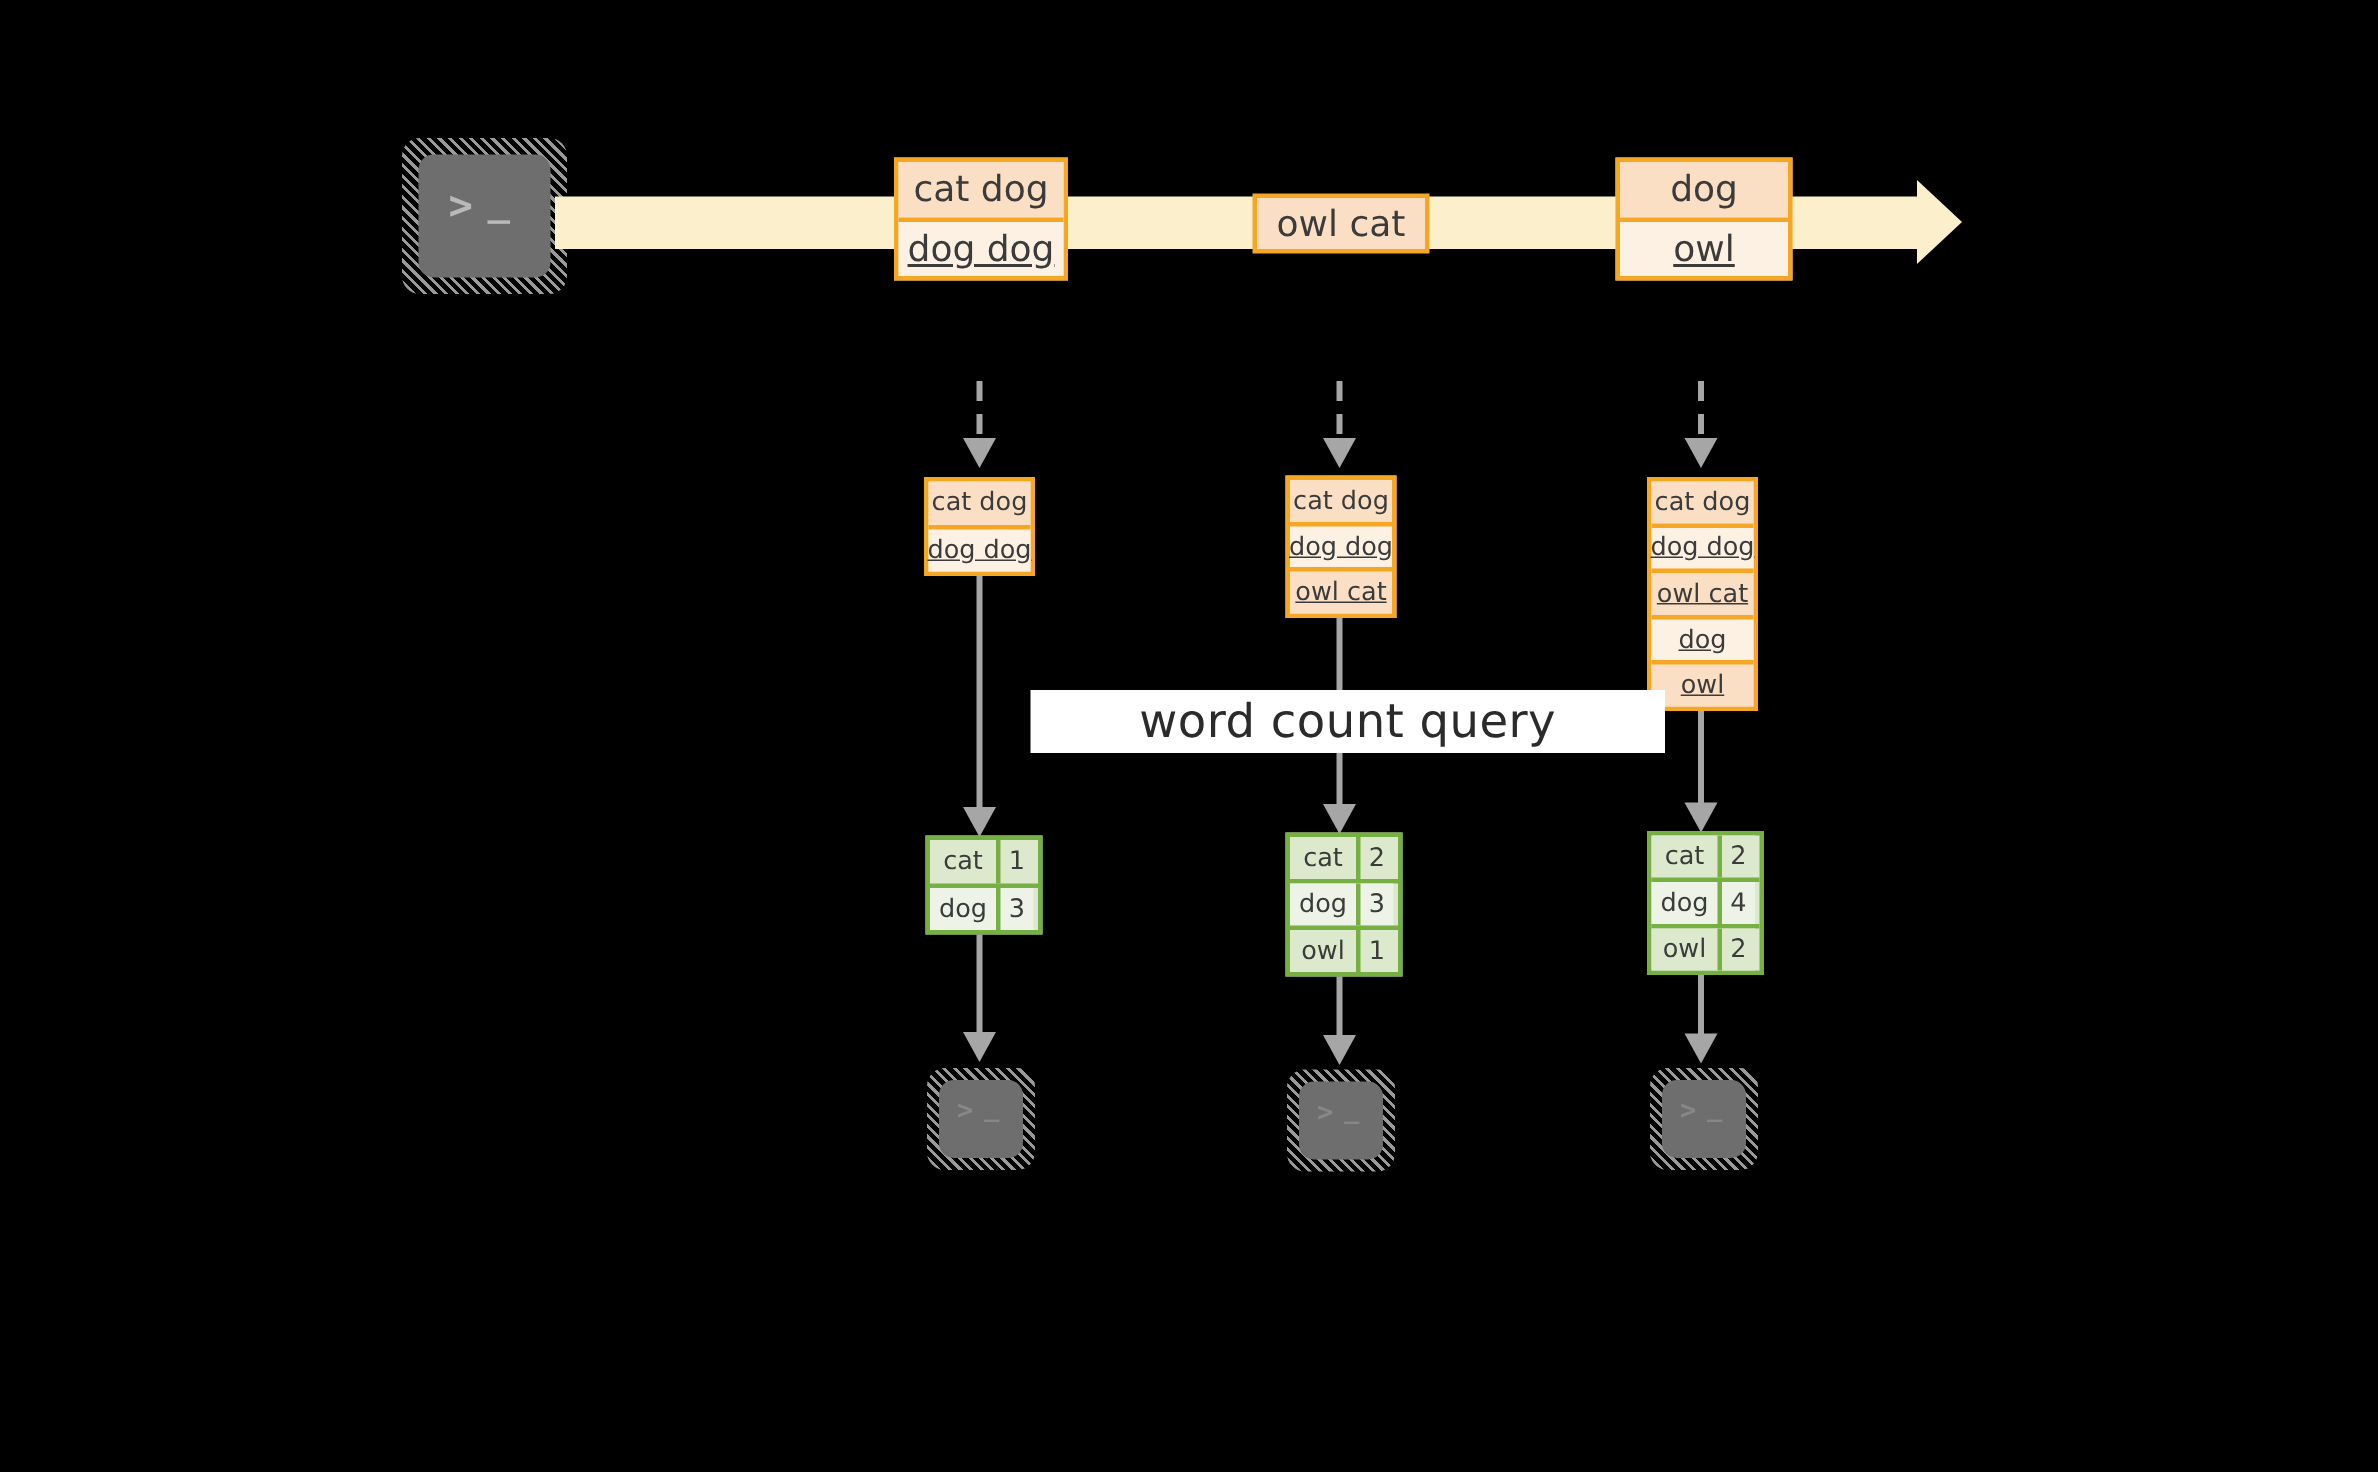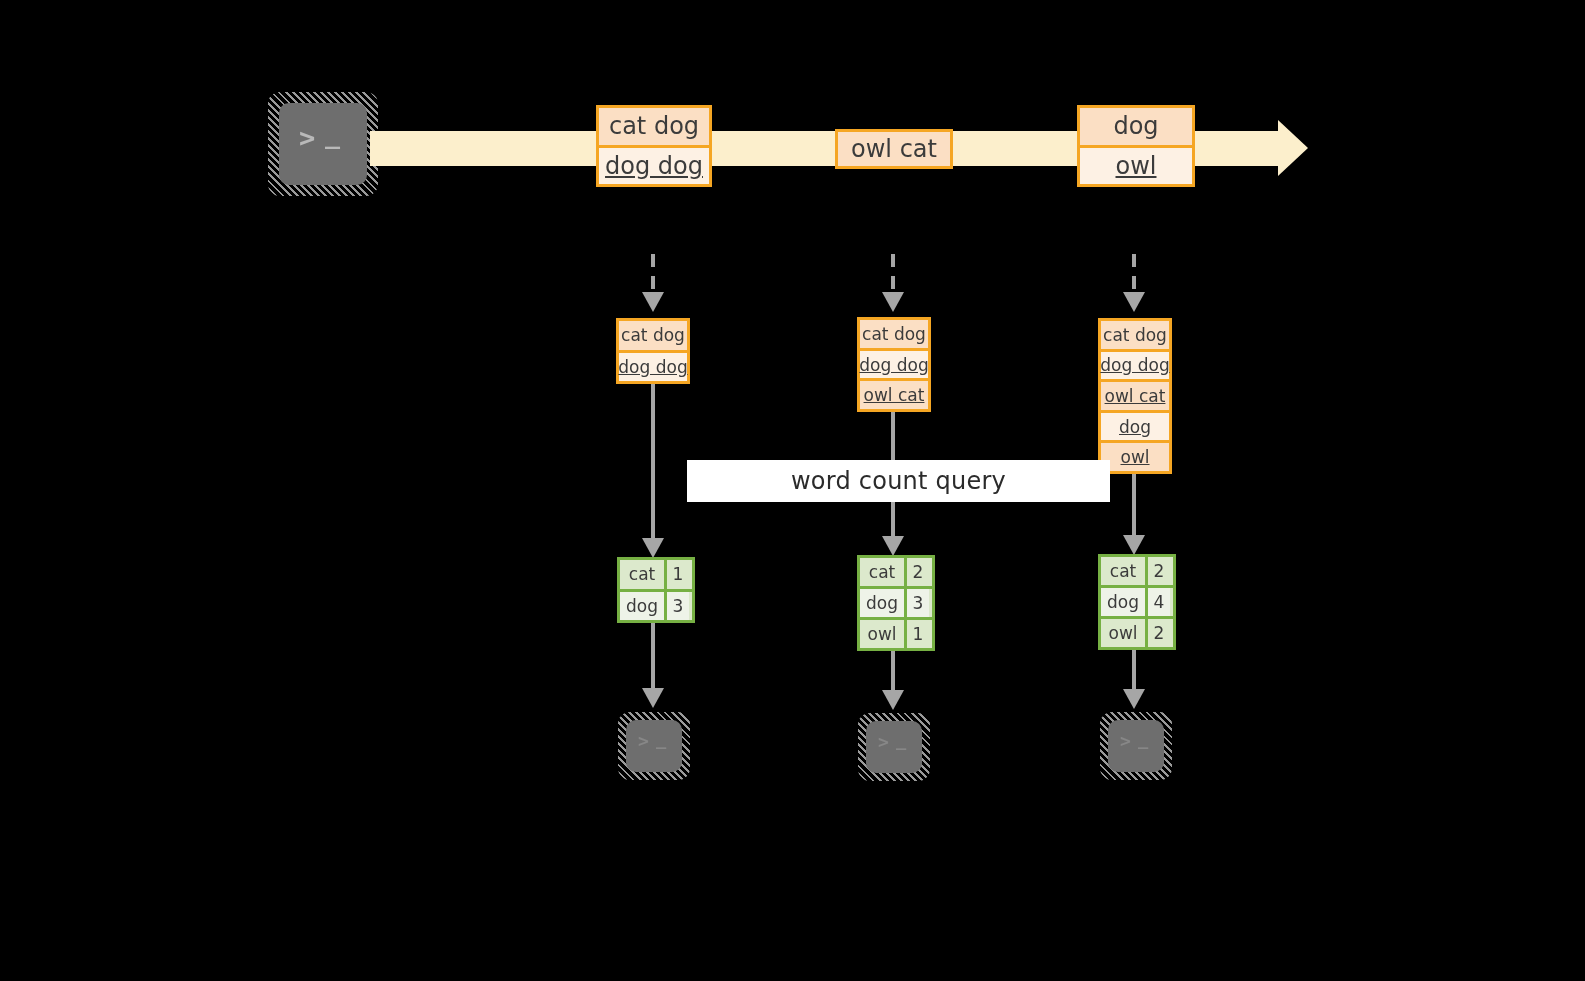--- a/index.html
+++ b/index.html
@@ -142,21 +142,21 @@
 
   
   .query-band {
     position: absolute;
     background: #ffffff;
     display: flex;
     align-items: center;
     justify-content: center;
   }
   .query-band span {
-    font-size: 24px;
+    font-size: 31px;
     color: #2b2b2b;
     white-space: nowrap;
     letter-spacing: 0.01em;
   }
 </style>
 </head>
 <body>
 
 <div id="stage">
 

